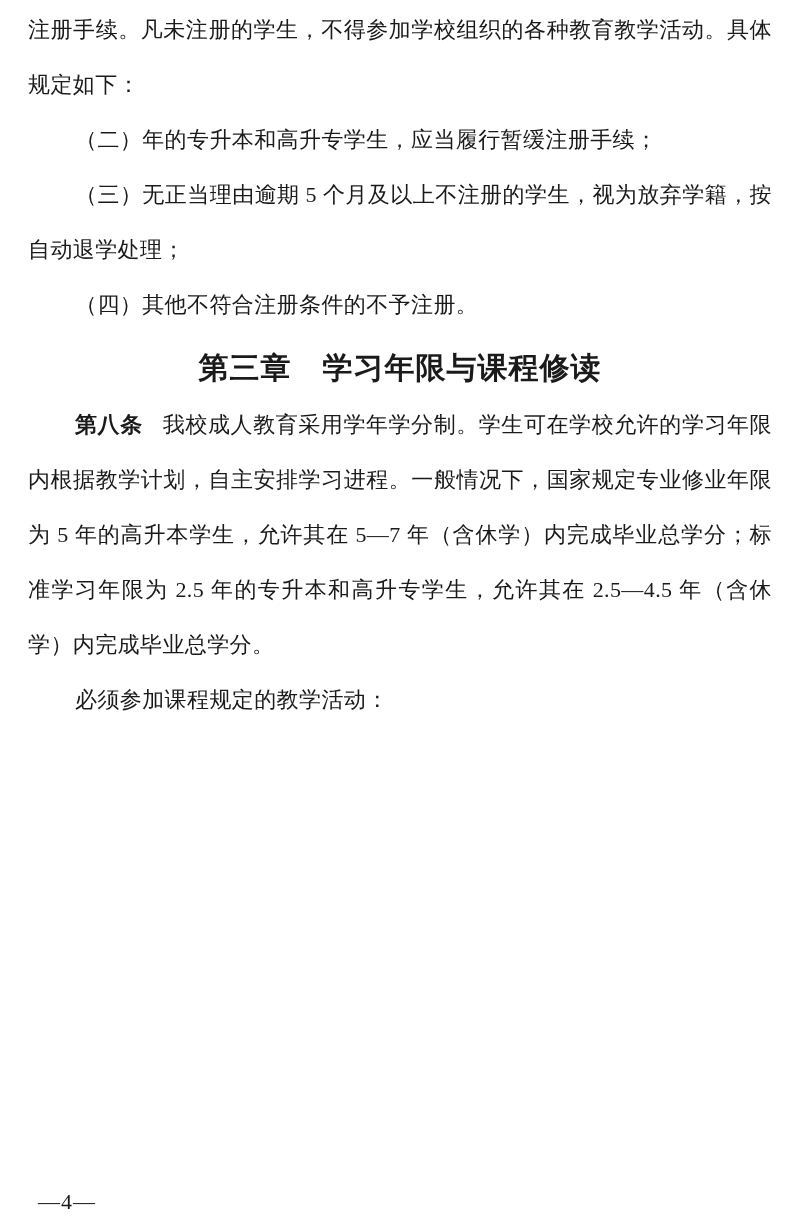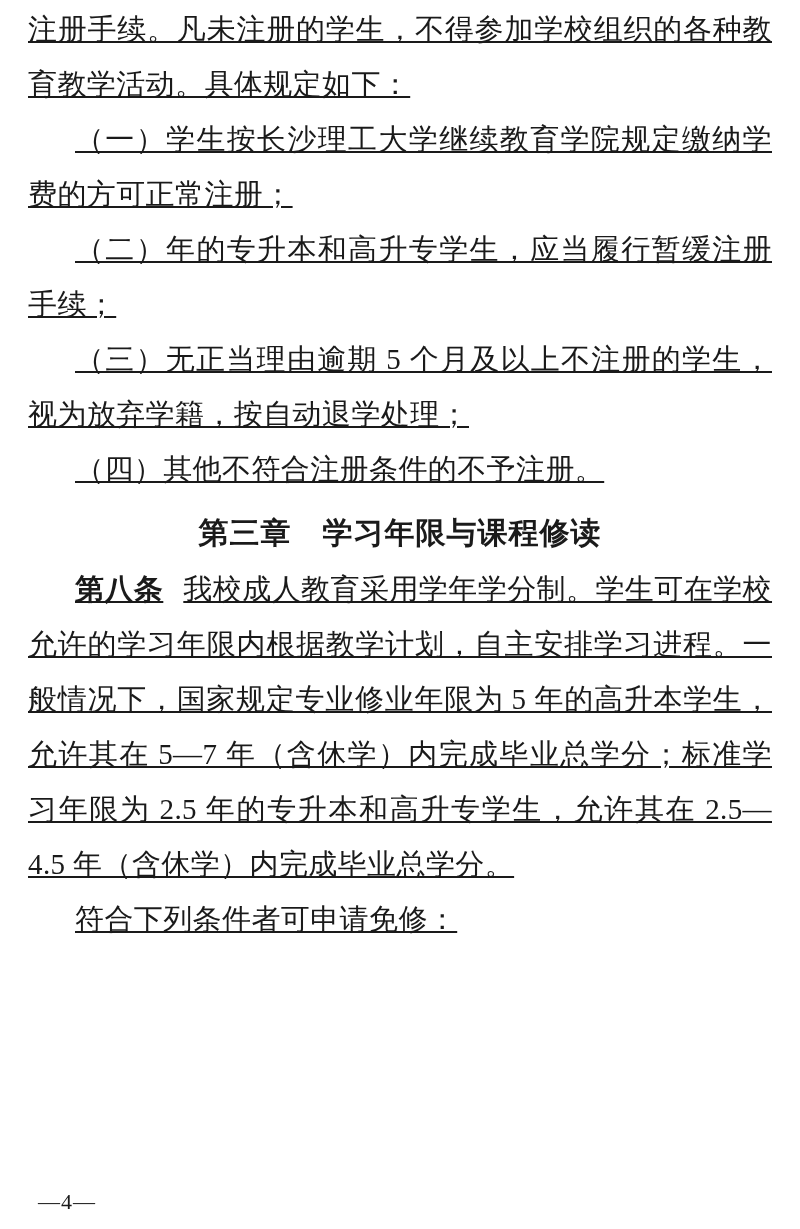--- a/index.html
+++ b/index.html
@@ -20,26 +20,25 @@
     width: 800px;
     height: 1229px;
     padding: 0 28px 0 28px;
     position: relative;
   }
   .doc-body {
     padding-top: 2px;
   }
   p.para {
     margin: 0;
-    font-size: 29px;
+    font-size: 22px;
     line-height: 55px;
     text-align: justify;
     text-justify: inter-ideograph;
     letter-spacing: 0.4px;
-    text-decoration: underline;
   }
   p.indent {
     text-indent: 47px;
   }
   p.noindent {
     text-indent: 0;
   }
   h2.chapter {
     margin: 8px 0 2px 0;
     font-size: 30px;
@@ -68,32 +67,31 @@
   }
 </style>
 </head>
 <body>
 
 <div class="page">
   <div class="doc-body">
 
     <p class="para noindent">注册手续。凡未注册的学生，不得参加学校组织的各种教育教学活动。具体规定如下：</p>
 
-    <p class="para indent">（一）学生按长沙理工大学继续教育学院规定缴纳学费的方可正常注册；</p>
 
     <p class="para indent">（二）年的专升本和高升专学生，应当履行暂缓注册手续；</p>
 
     <p class="para indent">（三）无正当理由逾期 5 个月及以上不注册的学生，视为放弃学籍，按自动退学处理；</p>
 
     <p class="para indent">（四）其他不符合注册条件的不予注册。</p>
 
     <h2 class="chapter">第三章　学习年限与课程修读</h2>
 
     <p class="para indent"><span class="bold">第八条</span><span class="gap"></span><span>我校成人教育采用学年学分制。学生可在学校允许的学习年限内根据教学计划，自主安排学习进程。一般情况下，国家规定专业修业年限为 5 年的高升本学生，允许其在 5—7 年（含休学）内完成毕业总学分；标准学习年限为 2.5 年的专升本和高升专学生，允许其在 2.5—4.5 年（含休学）内完成毕业总学分。</span></p>
 
 
-    <p class="para indent">符合下列条件者可申请免修：</p>
+    <p class="para indent">必须参加课程规定的教学活动：</p>
 
 
   </div>
 
   <div class="footer">—4—</div>
 </div>
 
 </body></html>

